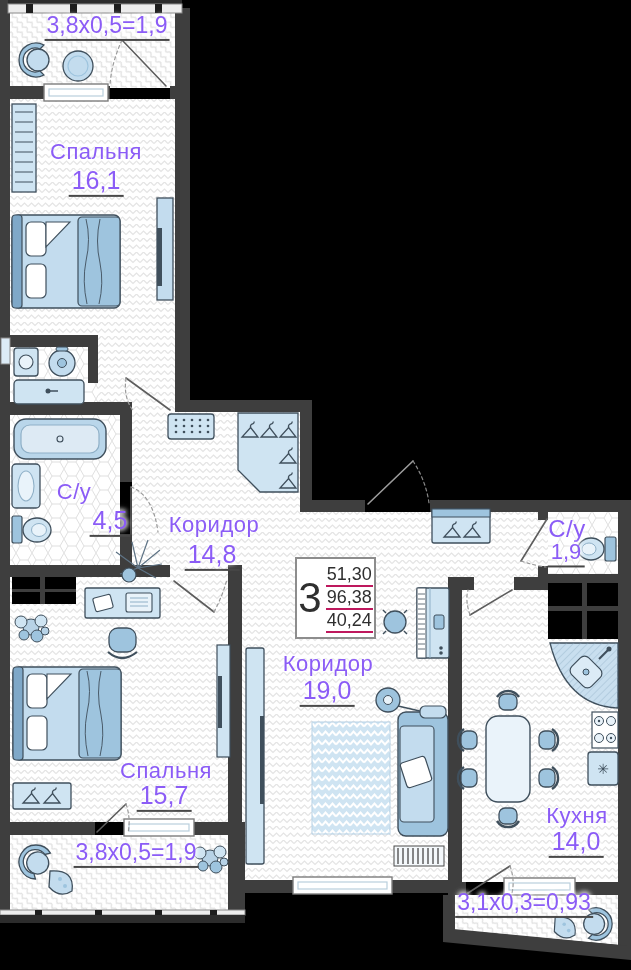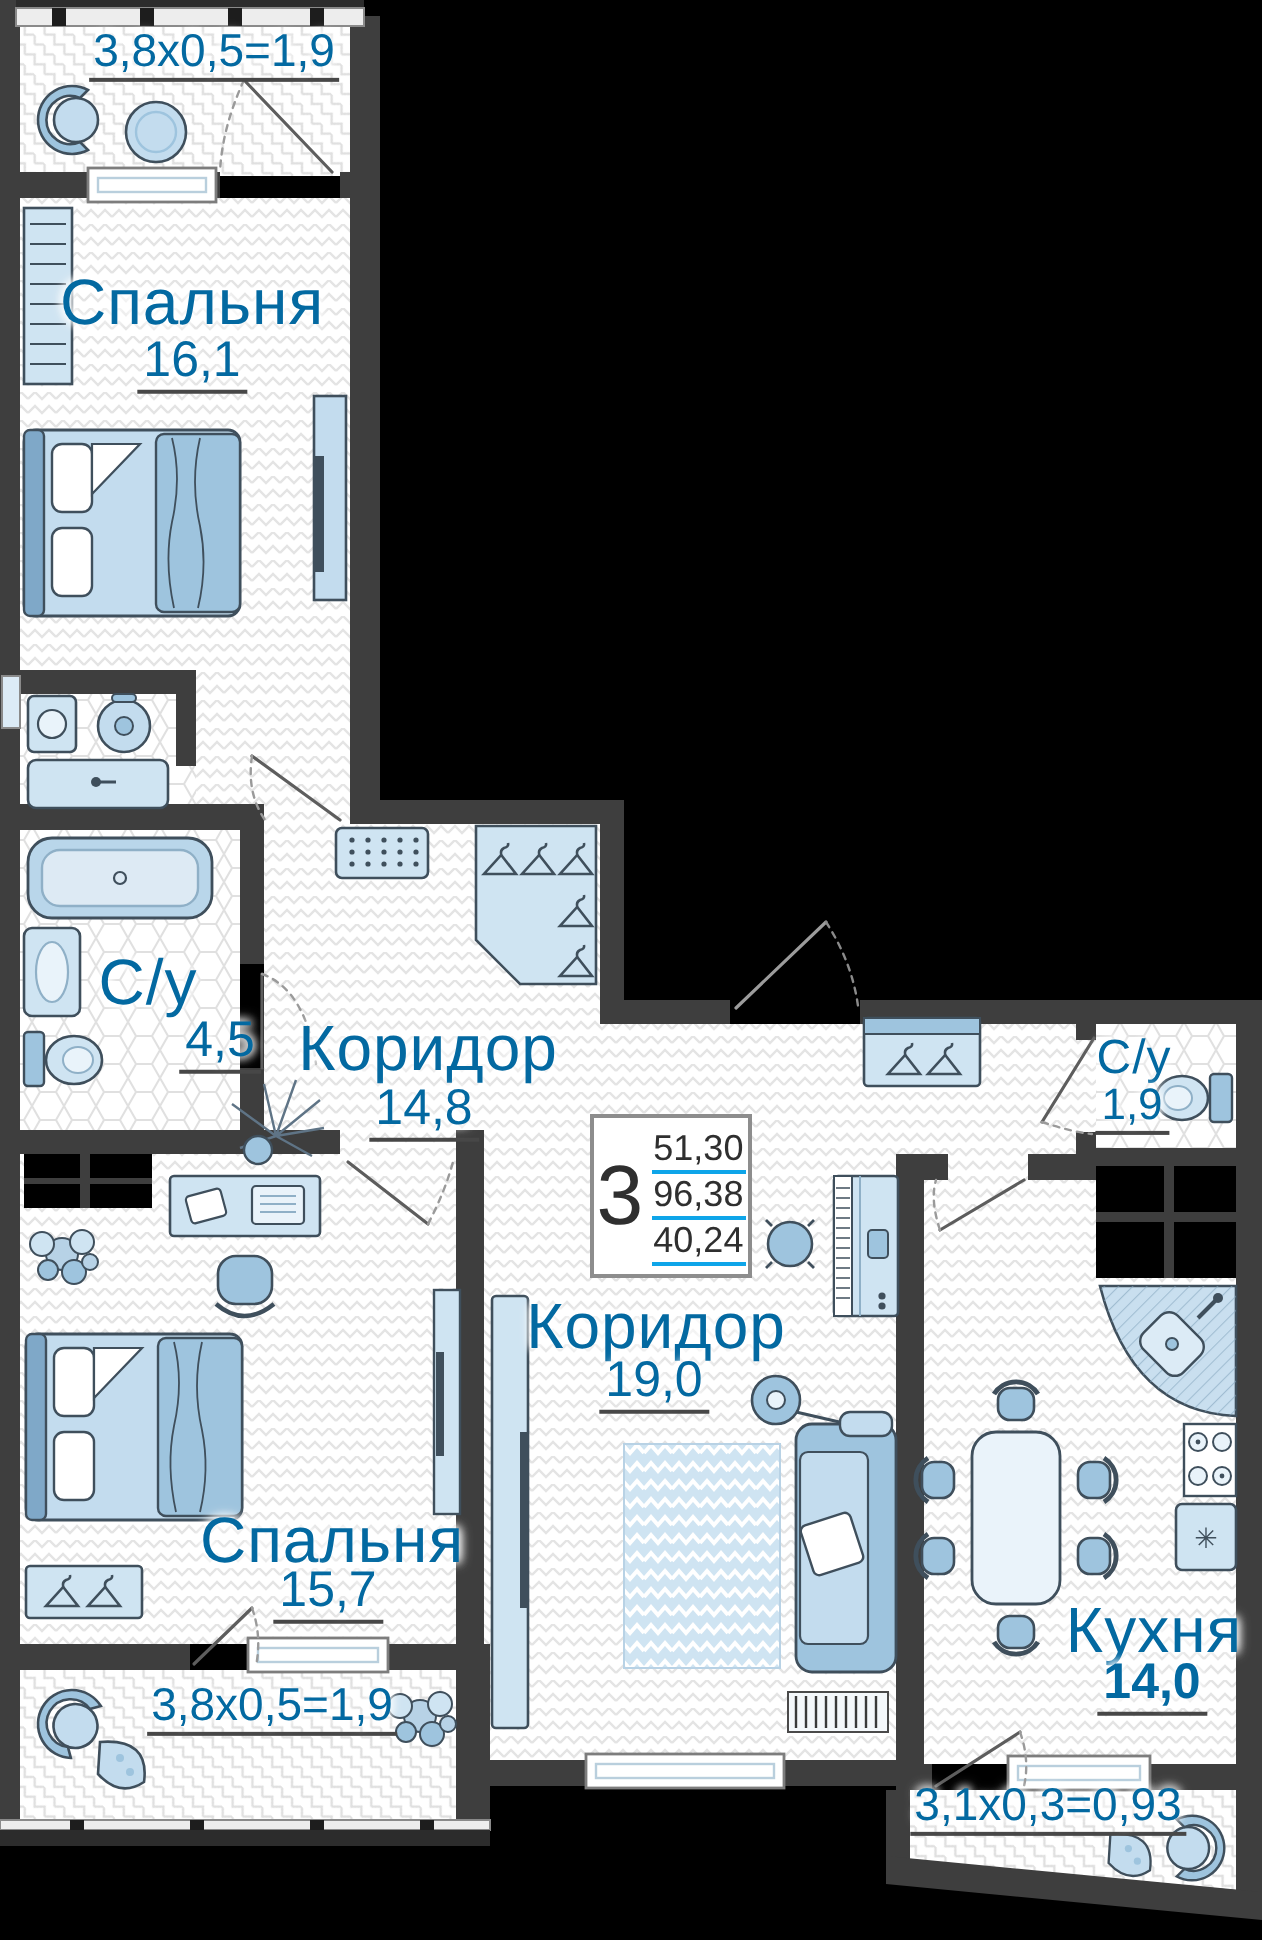--- a/index.html
+++ b/index.html
@@ -1,29 +1,29 @@
 <!DOCTYPE html>
 <html><head>
 <meta charset="utf-8">
 <style>
   html,body{margin:0;padding:0;background:#000;}
   .stage{position:relative;width:631px;height:970px;background:#000;overflow:hidden;
          font-family:"Liberation Sans",sans-serif;color:#3b3b3b;}
   .stage svg{position:absolute;left:0;top:0;}
   .lbl{position:absolute;transform:translate(-50%,-50%);white-space:nowrap;text-align:right;
-       color:#0369a1;line-height:1.05;
+       color:#8b5cf6;line-height:1.05;
        text-shadow:0 0 5px #fff,0 0 5px #fff,0 0 7px #fff;}
-  .room-name{font-size:32px;letter-spacing:.5px;}
+  .room-name{font-size:22px;letter-spacing:.5px;}
   .room-num{font-size:25px;display:inline-block;border-bottom:2px solid #474747;padding:0 3px 2px;}
   .balc{font-size:23px;display:inline-block;border-bottom:2px solid #474747;padding:0 2px 2px;}
   .infobox{position:absolute;left:295px;top:557px;width:77px;height:78px;background:#fff;
            border:2px solid #8d8d8d;display:flex;align-items:center;justify-content:center;gap:4px;}
   .infobox .big{font-size:42px;color:#2f2f2f;}
   .infobox .col{display:flex;flex-direction:column;align-items:center;}
-  .infobox .col span{font-size:18px;border-bottom:2px solid #0ea5e9;padding:0 1px 0px;margin:0;color:#2f2f2f;}
+  .infobox .col span{font-size:18px;border-bottom:2px solid #be185d;padding:0 1px 0px;margin:0;color:#2f2f2f;}
 </style>
 </head>
 <body>
 
 <div class="stage">
 <svg width="631" height="970" viewBox="0 0 631 970">
   <defs>
     <pattern id="pHerr" width="14" height="14" patternUnits="userSpaceOnUse">
       <rect width="14" height="14" fill="#ffffff"></rect>
       <path d="M0,3.5 L3.5,0 L7,3.5 L10.5,0 L14,3.5 M0,10.5 L3.5,7 L7,10.5 L10.5,7 L14,10.5" stroke="#e4e4e4" stroke-width="1.2" fill="none"></path>
@@ -440,21 +440,21 @@
 <div class="lbl room-name" style="left:567px;top:529px;font-size:24px;">С/у</div>
 <div class="lbl" style="left:566px;top:554px;"><span class="room-num" style="font-size:22px;">1,9</span></div>
 
 <div class="lbl room-name" style="left:328px;top:664px;">Коридор</div>
 <div class="lbl" style="left:327px;top:692px;"><span class="room-num">19,0</span></div>
 
 <div class="lbl room-name" style="left:166px;top:771px;">Спальня</div>
 <div class="lbl" style="left:164px;top:797px;"><span class="room-num">15,7</span></div>
 
 <div class="lbl room-name" style="left:577px;top:816px;">Кухня</div>
-<div class="lbl" style="left:576px;top:843px;font-weight:bold;"><span class="room-num">14,0</span></div>
+<div class="lbl" style="left:576px;top:843px;"><span class="room-num">14,0</span></div>
 
 <div class="lbl balc" style="left:136px;top:854px;">3,8x0,5=1,9</div>
 <div class="lbl balc" style="left:524px;top:904px;">3,1x0,3=0,93</div>
 
 <div class="infobox">
   <div class="big">3</div>
   <div class="col">
     <span>51,30</span>
     <span>96,38</span>
     <span>40,24</span>

